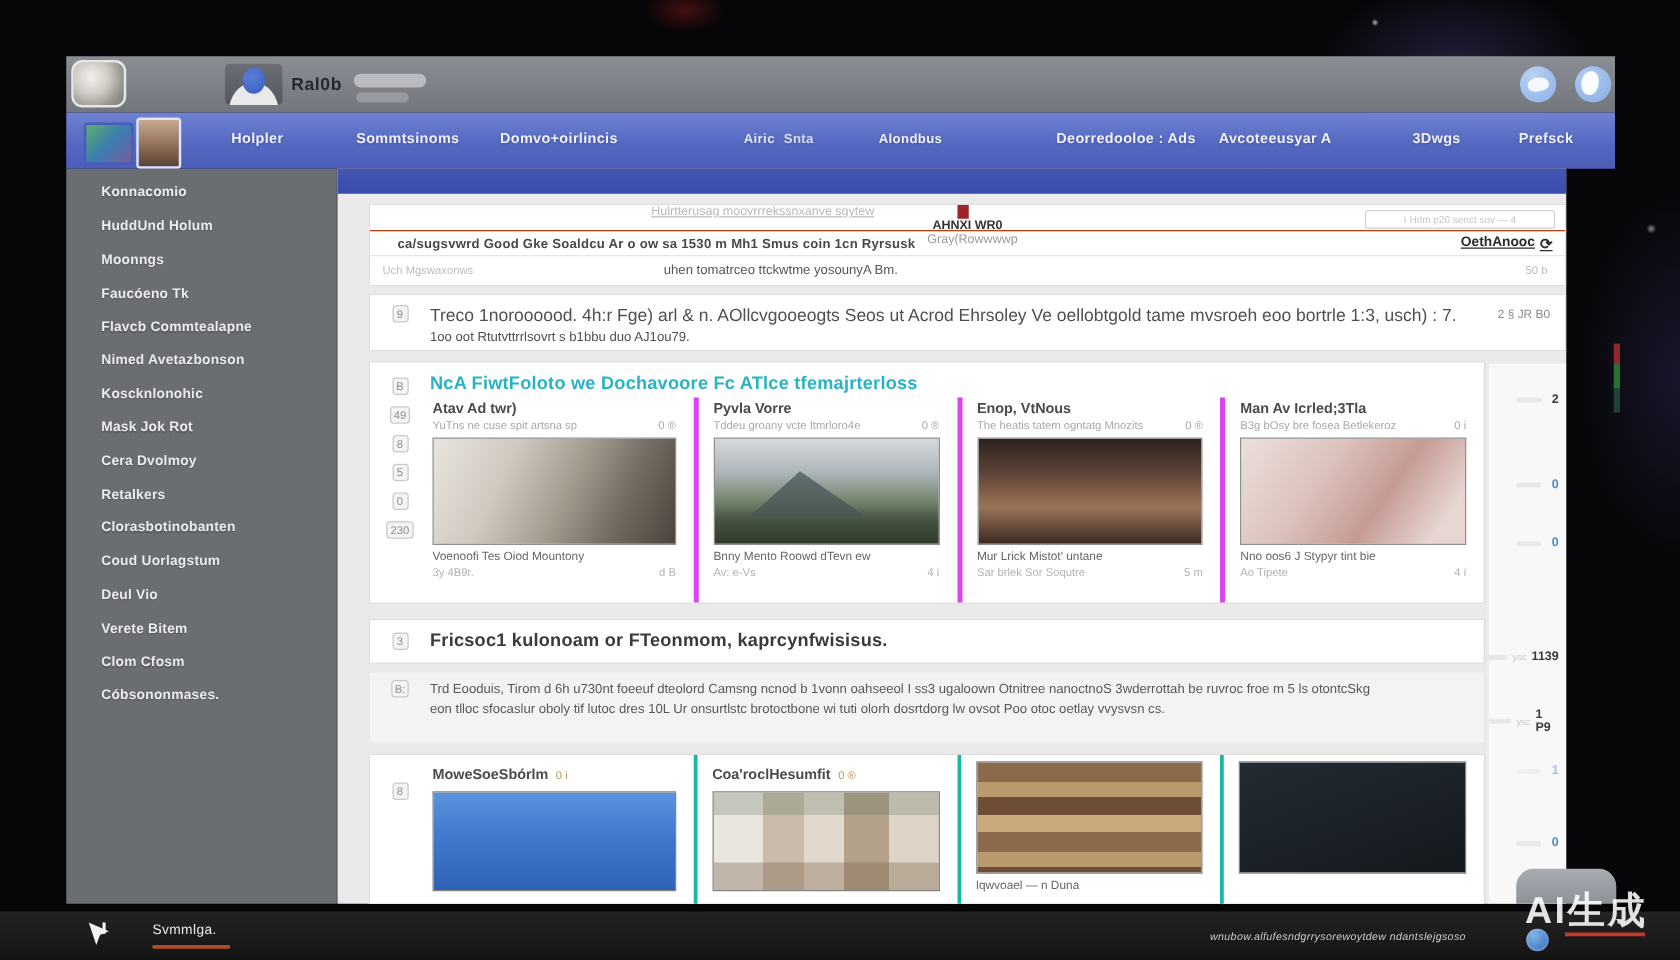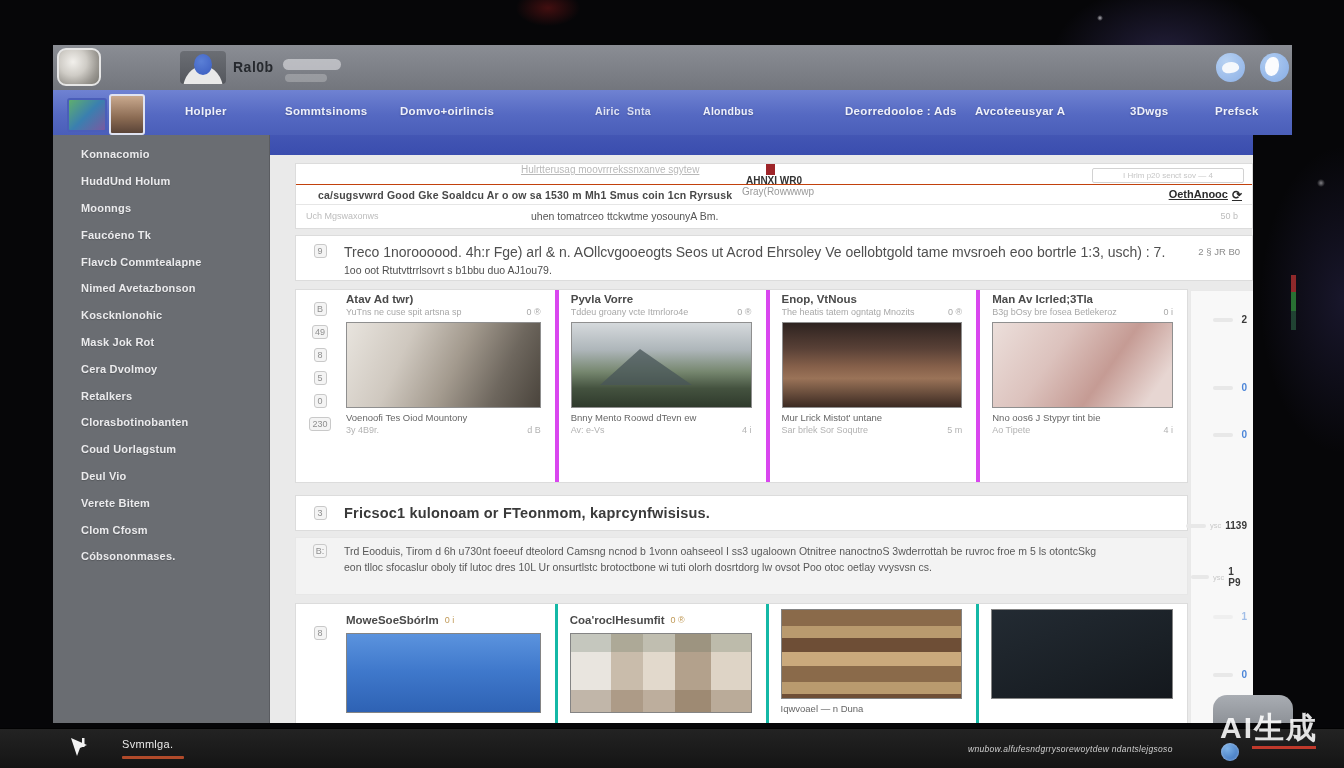--- a/index.html
+++ b/index.html
@@ -285,20 +285,21 @@
           <div class="panel section1">
             <div class="gutter" style="padding-top:12px">
               <span class="glyph">B</span>
               <span class="glyph">49</span>
               <span class="glyph">8</span>
               <span class="glyph">5</span>
               <span class="glyph">0</span>
               <span class="glyph">230</span>
             </div>
             <div class="s1-body">
+              <h2 class="s1-head">NcA FiwtFoloto we Dochavoore Fc ATlce tfemajrterloss</h2>
               <div class="cards">
 
                 <div class="card">
                   <div class="c-title">Atav Ad twr)</div>
                   <div class="c-subrow">
                     <span class="c-sub">YuTns ne cuse spit artsna sp</span>
                     <span class="c-count">0 ®</span>
                   </div>
                   <div class="c-img img-1"></div>
                   <div class="c-cap">Voenoofi Tes Oiod Mountony</div>

